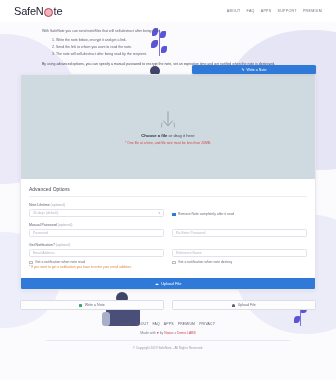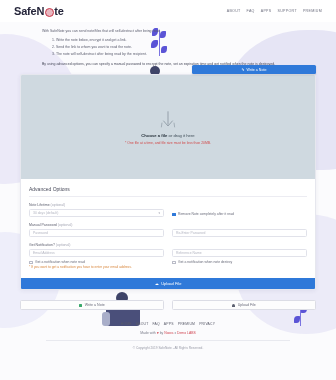--- a/index.html
+++ b/index.html
@@ -29,21 +29,21 @@
   .person { position:absolute; }
   .p-body { position:absolute; background:#4a4f7a; border-radius:8px 8px 3px 3px; }
   .p-head { position:absolute; background:#3f4468; border-radius:50%; }
   .p-light{ position:absolute; background:#a9aec9; border-radius:3px; }
 
   
   .header {
     position:relative; height:22px; display:flex; align-items:center;
     justify-content:space-between; padding:0 14px; background:#ffffff; z-index:6;
   }
-  .logo { display:flex; align-items:center; font-weight:bold; font-size:11px;
+  .logo { display:flex; align-items:center; font-weight:normal; font-size:11px;
           letter-spacing:-.2px; color:#25253a; }
   .logo .mark {
     display:inline-block; width:9px; height:9px; border-radius:50%;
     background:#e8b7c0; border:1.6px solid #c9384a; margin:0 .5px; position:relative; top:1px;
   }
   .nav { display:flex; gap:6px; }
   .nav a { font-size:3.6px; color:#6f7180; text-decoration:none; letter-spacing:.3px; }
 
   
   .intro { position:relative; z-index:5; padding:6px 40px 0 42px; }

